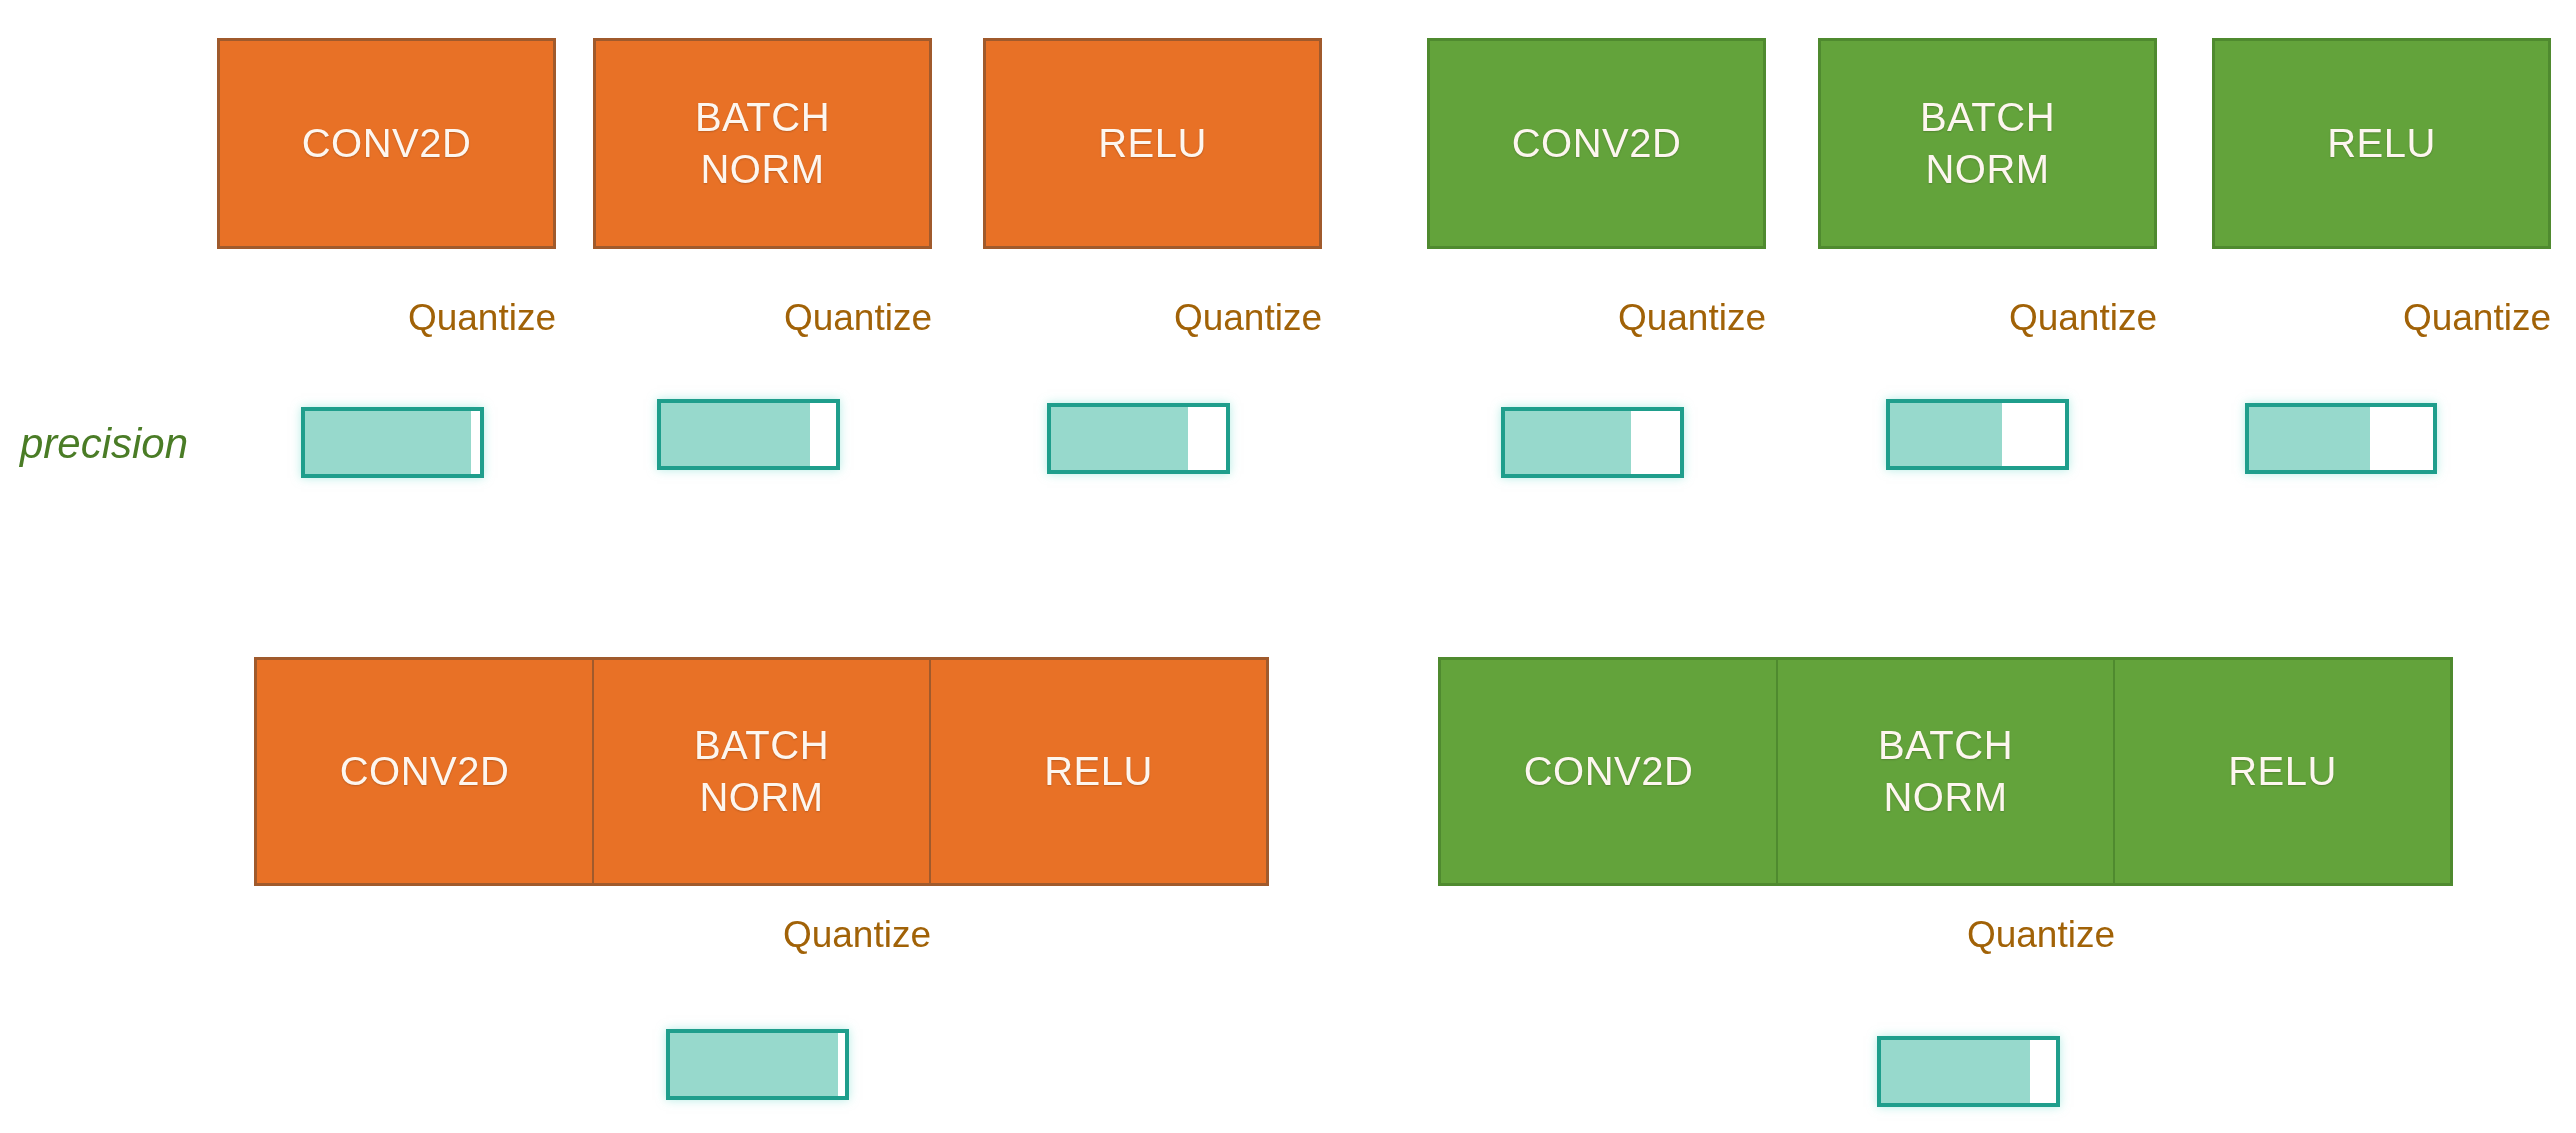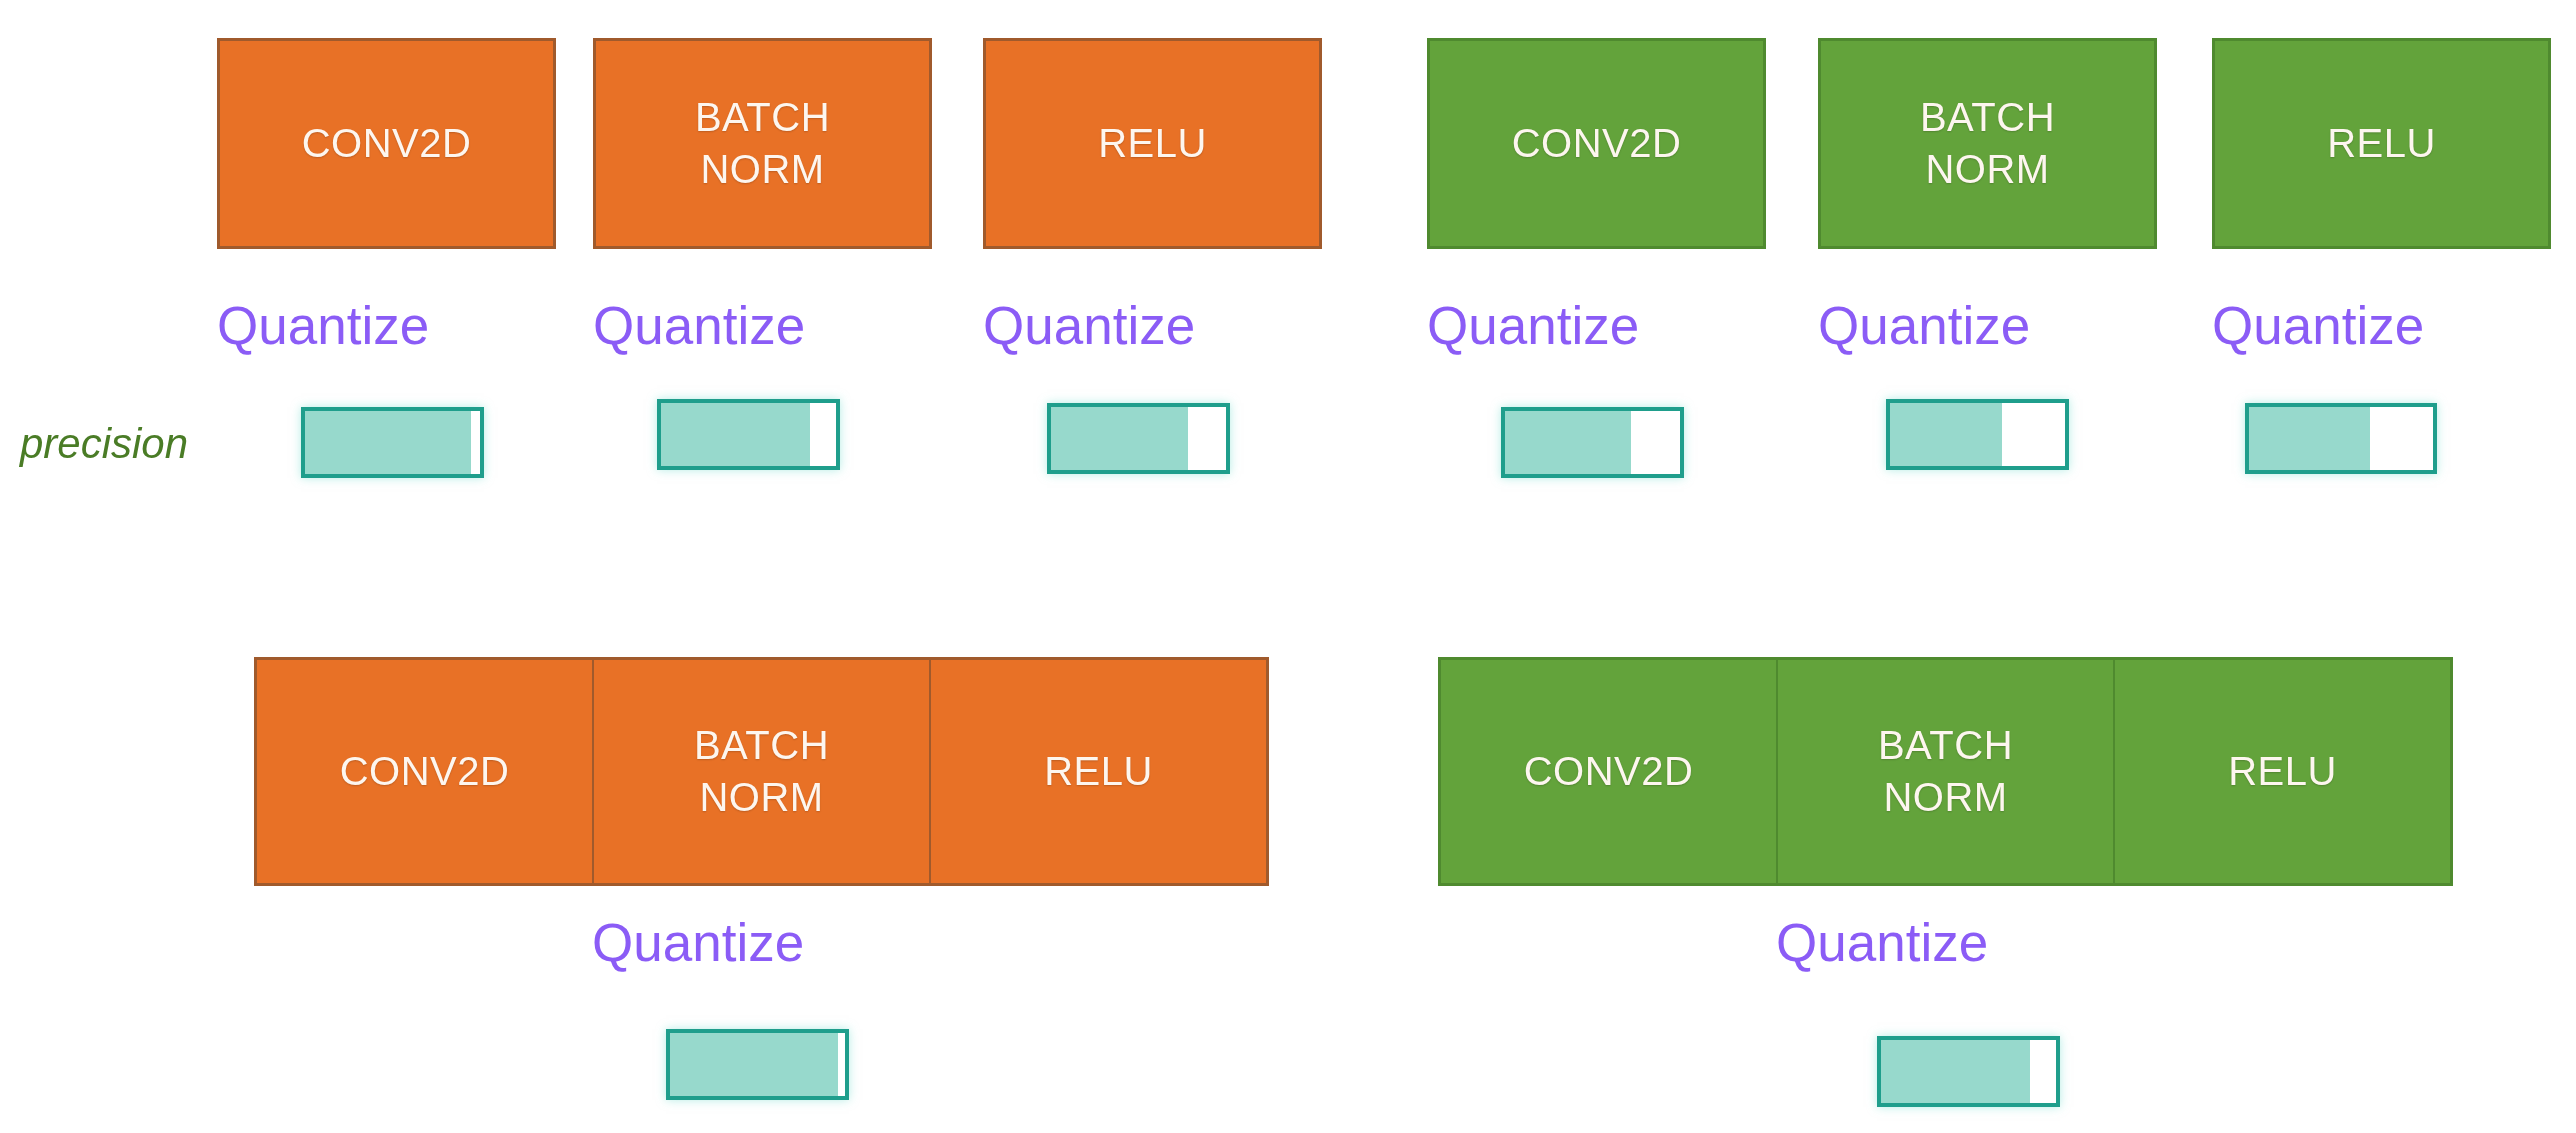--- a/index.html
+++ b/index.html
@@ -70,23 +70,23 @@
     line-height: 1.28;
     letter-spacing: 0.5px;
     text-shadow: 0 0.9px 1.8px rgba(0,0,0,0.18);
   }
   .fused-block.orange .fused-seg + .fused-seg { border-left: 2.7px solid #a05a2c; }
   .fused-block.green  .fused-seg + .fused-seg { border-left: 2.7px solid #4f8a2f; }
 
   
   .quantize-label {
     position: absolute;
-    text-align: left;
-    color: #8b5cf6;
-    font-size: 53px;
+    text-align: right;
+    color: #a16207;
+    font-size: 37px;
     line-height: 1;
     white-space: nowrap;
   }
 
   
   .precision-bar {
     position: absolute;
     box-sizing: border-box;
     border: 4.6px solid #1f9e8c;
     background: #ffffff;

